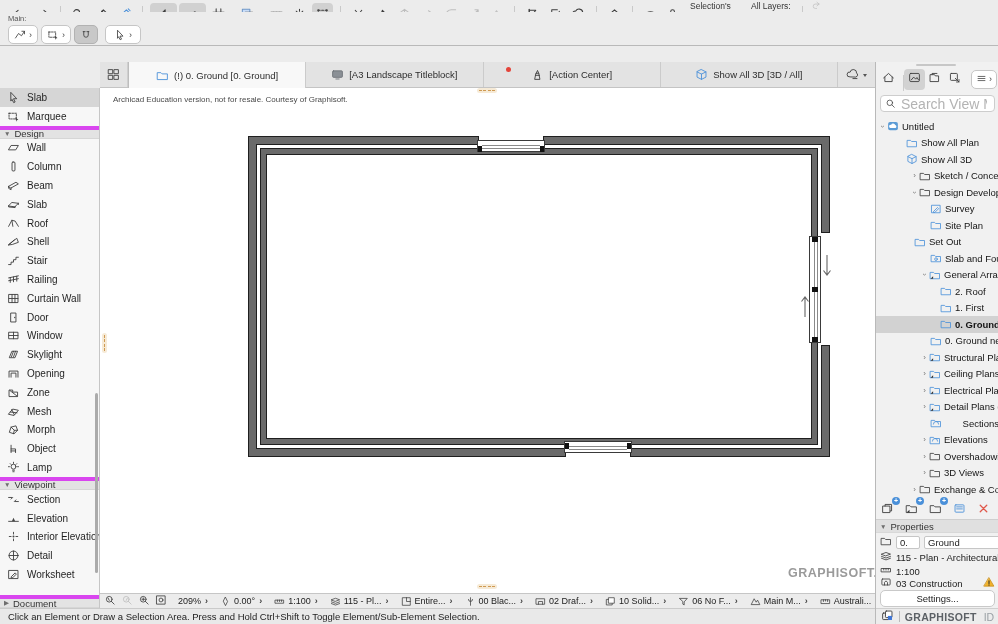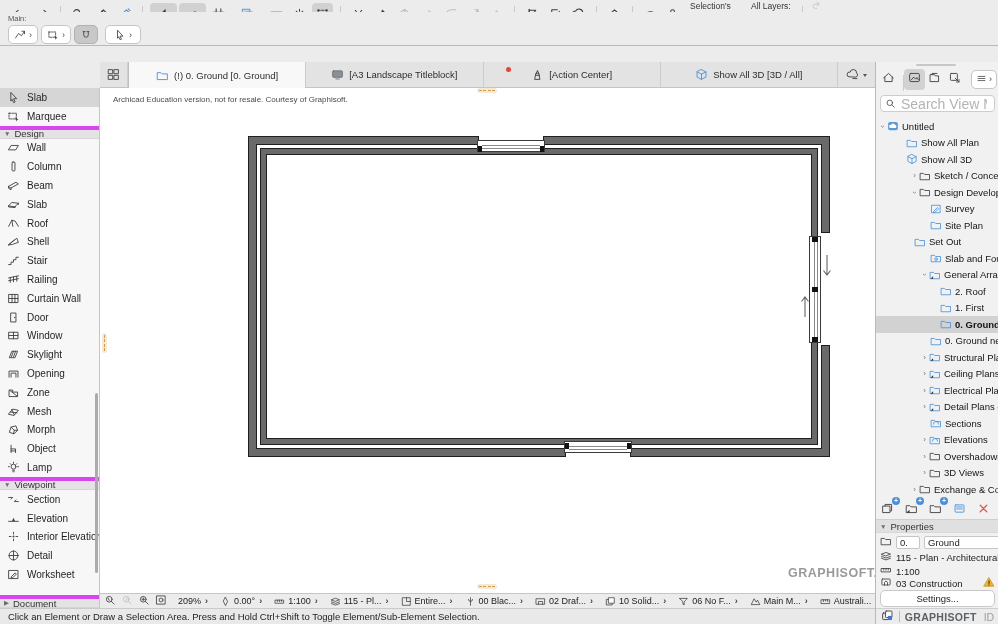--- a/index.html
+++ b/index.html
@@ -857,21 +857,21 @@
           <span>Electrical Plans</span>
         </div>
         <div class="trow" style="padding-left:44px;">
           <span class="exp">›</span>
           <svg class="icn blue s12" viewBox="0 0 16 16">
             <path d="M2 4.5h4l1.5 1.5H14V13H2z"></path>
             <path d="M2 13l3.5-3.5V13z" style="fill:#333;stroke:none"></path>
           </svg>
           <span>Detail Plans (create d</span>
         </div>
-        <div class="trow" style="padding-left:54px;">
+        <div class="trow" style="padding-left:54px;justify-content:space-between;">
           <svg class="icn blue s12" viewBox="0 0 16 16">
             <path d="M2 4.5h4l1.5 1.5H14V13H2z"></path>
             <path d="M4.5 9.5a3.5 3.5 0 0 1 7 0"></path>
           </svg>
           <span>Sections</span>
         </div>
         <div class="trow" style="padding-left:44px;">
           <span class="exp">›</span>
           <svg class="icn blue s12" viewBox="0 0 16 16">
             <path d="M2 4.5h4l1.5 1.5H14V13H2z"></path>

